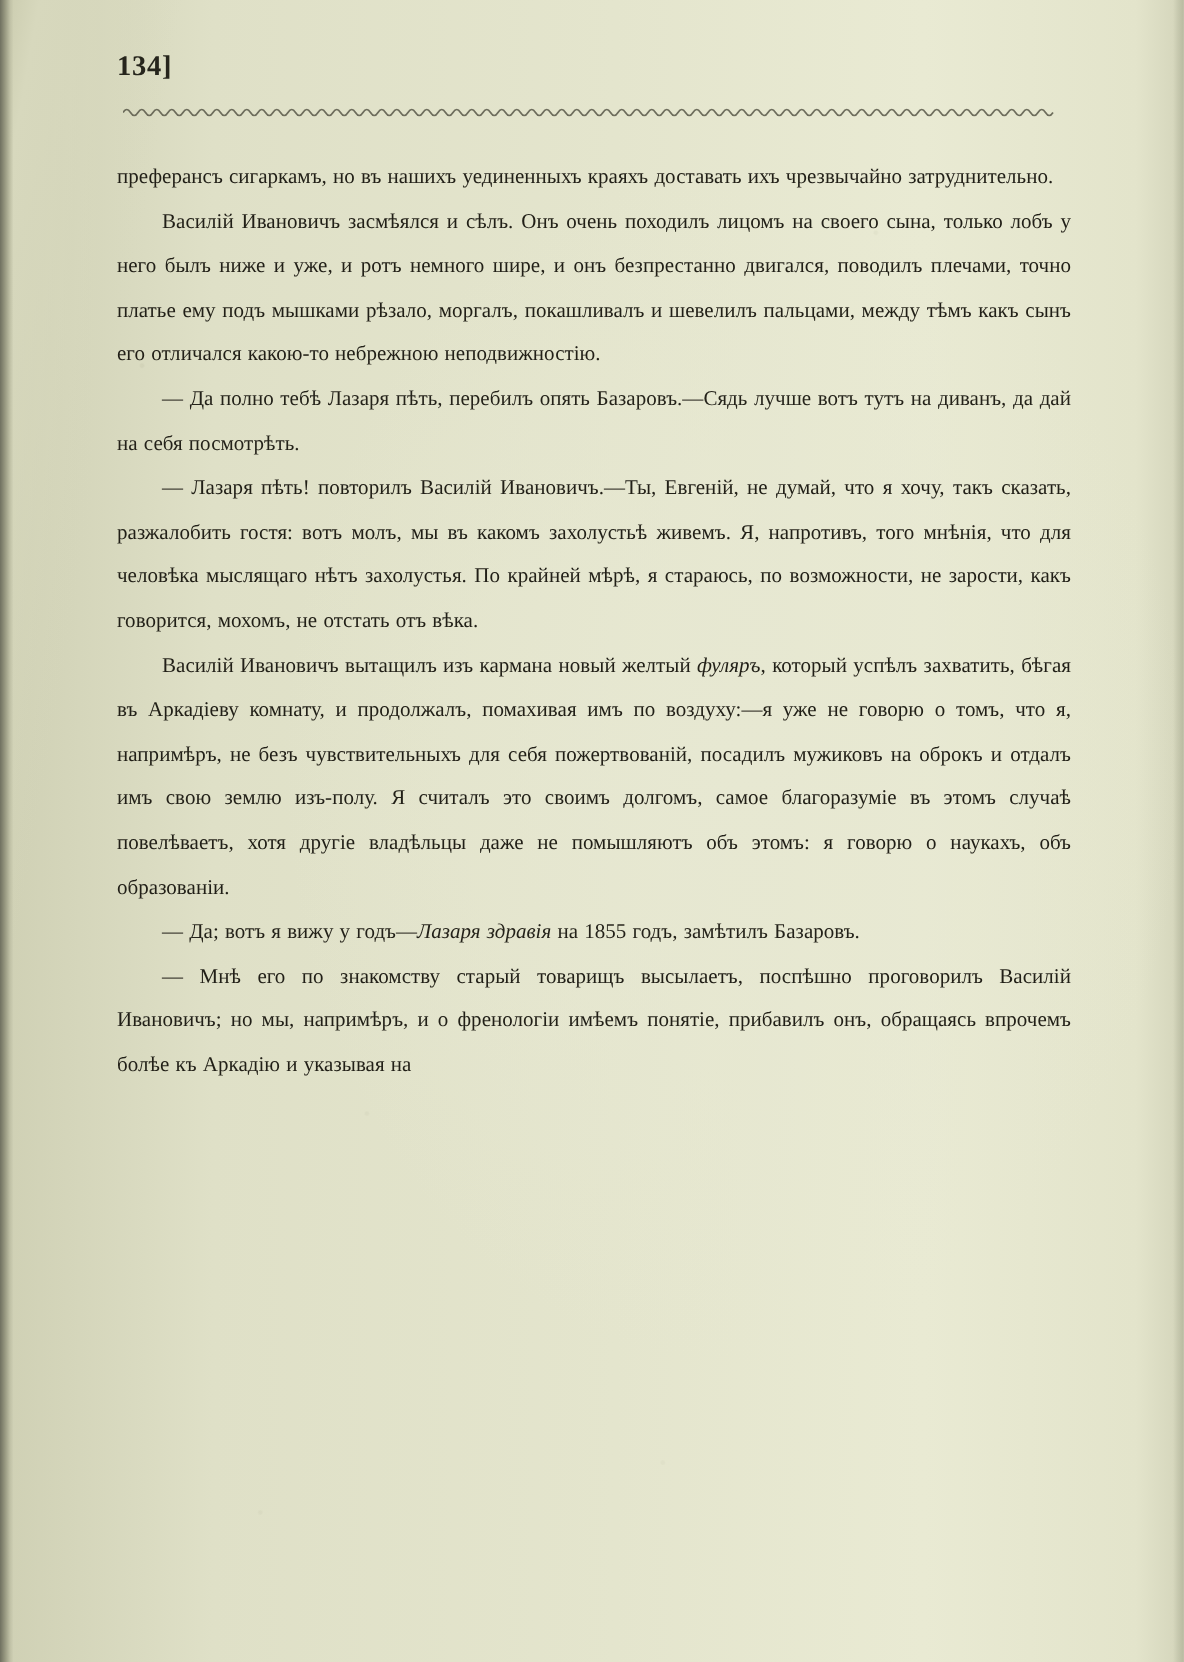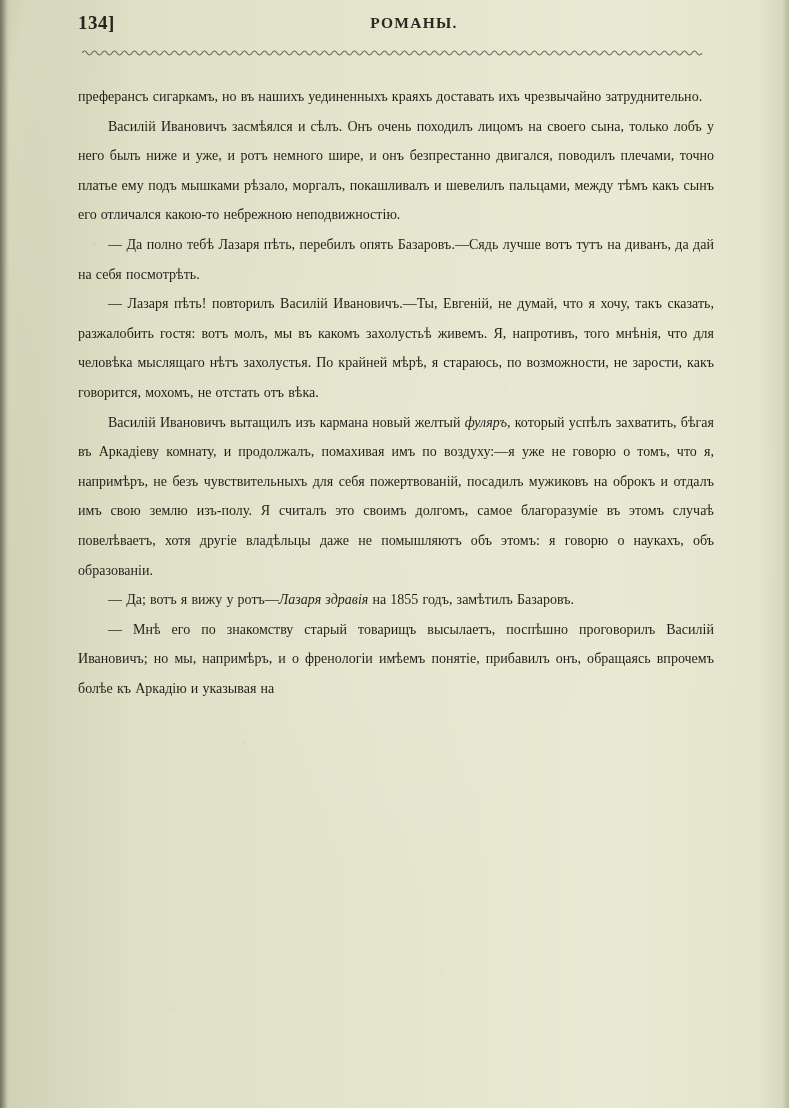--- a/index.html
+++ b/index.html
@@ -56,21 +56,21 @@
     position: absolute;
     left: 78px;
     top: 0;
     width: 636px;
   }
 
   
   .runhead {
     position: relative;
     height: 34px;
-    margin-top: 12px;
+    margin-top: 34px;
     font-family: Liberation Serif, serif;
   }
   .folio {
     position: absolute;
     left: 0; top: 0;
     font-size: 19px;
     font-weight: bold;
     letter-spacing: .5px;
     color: #26251c;
   }
@@ -125,33 +125,32 @@
 <div class="page">
 
   <div class="scan-edge-left"></div>
   <div class="scan-edge-right"></div>
   <div class="grain"></div>
 
   <div class="content">
 
     <div class="runhead">
       <div class="folio">134]</div>
-      <div class="runtitle">РОМАНЫ.</div>
     </div>
 
     <div class="wavy-rule">
       <svg width="624" height="9" viewBox="0 0 624 9" preserveAspectRatio="none" aria-hidden="true">
         <path d="M0 5 Q2.5 1 5 5 T10 5 T15 5 T20 5 T25 5 T30 5 T35 5 T40 5 T45 5 T50 5 T55 5 T60 5 T65 5 T70 5 T75 5 T80 5 T85 5 T90 5 T95 5 T100 5 T105 5 T110 5 T115 5 T120 5 T125 5 T130 5 T135 5 T140 5 T145 5 T150 5 T155 5 T160 5 T165 5 T170 5 T175 5 T180 5 T185 5 T190 5 T195 5 T200 5 T205 5 T210 5 T215 5 T220 5 T225 5 T230 5 T235 5 T240 5 T245 5 T250 5 T255 5 T260 5 T265 5 T270 5 T275 5 T280 5 T285 5 T290 5 T295 5 T300 5 T305 5 T310 5 T315 5 T320 5 T325 5 T330 5 T335 5 T340 5 T345 5 T350 5 T355 5 T360 5 T365 5 T370 5 T375 5 T380 5 T385 5 T390 5 T395 5 T400 5 T405 5 T410 5 T415 5 T420 5 T425 5 T430 5 T435 5 T440 5 T445 5 T450 5 T455 5 T460 5 T465 5 T470 5 T475 5 T480 5 T485 5 T490 5 T495 5 T500 5 T505 5 T510 5 T515 5 T520 5 T525 5 T530 5 T535 5 T540 5 T545 5 T550 5 T555 5 T560 5 T565 5 T570 5 T575 5 T580 5 T585 5 T590 5 T595 5 T600 5 T605 5 T610 5 T615 5 T620 5" fill="none" stroke="currentColor" stroke-width="1.15"></path>
       </svg>
     </div>
 
     <div class="body-text">
         <p><span>преферансъ сигаркамъ, но въ нашихъ уединенныхъ краяхъ доставать ихъ чрезвычайно затруднительно.</span></p>
         <p class="indent"><span>Василій Ивановичъ засмѣялся и сѣлъ. Онъ очень походилъ лицомъ на своего сына, только лобъ у него былъ ниже и уже, и ротъ немного шире, и онъ безпрестанно двигался, поводилъ плечами, точно платье ему подъ мышками рѣзало, моргалъ, покашливалъ и шевелилъ пальцами, между тѣмъ какъ сынъ его отличался какою-то небрежною неподвижностію.</span></p>
         <p class="indent"><span>— Да полно тебѣ Лазаря пѣть, перебилъ опять Базаровъ.—Сядь лучше вотъ тутъ на диванъ, да дай на себя посмотрѣть.</span></p>
         <p class="indent"><span>— Лазаря пѣть! повторилъ Василій Ивановичъ.—Ты, Евгеній, не думай, что я хочу, такъ сказать, разжалобить гостя: вотъ молъ, мы въ какомъ захолустьѣ живемъ. Я, напротивъ, того мнѣнія, что для человѣка мыслящаго нѣтъ захолустья. По крайней мѣрѣ, я стараюсь, по возможности, не зарости, какъ говорится, мохомъ, не отстать отъ вѣка.</span></p>
         <p class="indent"><span>Василій Ивановичъ вытащилъ изъ кармана новый желтый </span><i>фуляръ</i><span>, который успѣлъ захватить, бѣгая въ Аркадіеву комнату, и продолжалъ, помахивая имъ по воздуху:—я уже не говорю о томъ, что я, напримѣръ, не безъ чувствительныхъ для себя пожертвованій, посадилъ мужиковъ на оброкъ и отдалъ имъ свою землю изъ-полу. Я считалъ это своимъ долгомъ, самое благоразуміе въ этомъ случаѣ повелѣваетъ, хотя другіе владѣльцы даже не помышляютъ объ этомъ: я говорю о наукахъ, объ образованіи.</span></p>
-        <p class="indent"><span>— Да; вотъ я вижу у ротъ—</span><i>Лазаря здравія</i><span> на 1855 годъ, замѣтилъ Базаровъ.</span></p>
+        <p class="indent"><span>— Да; вотъ я вижу у годъ—</span><i>Лазаря здравія</i><span> на 1855 годъ, замѣтилъ Базаровъ.</span></p>
         <p class="indent"><span>— Мнѣ его по знакомству старый товарищъ высылаетъ, поспѣшно проговорилъ Василій Ивановичъ; но мы, напримѣръ, и о френологіи имѣемъ понятіе, прибавилъ онъ, обращаясь впрочемъ болѣе къ Аркадію и указывая на</span></p>
       </div>
 
   </div>
 </div>
 
 </body></html>

